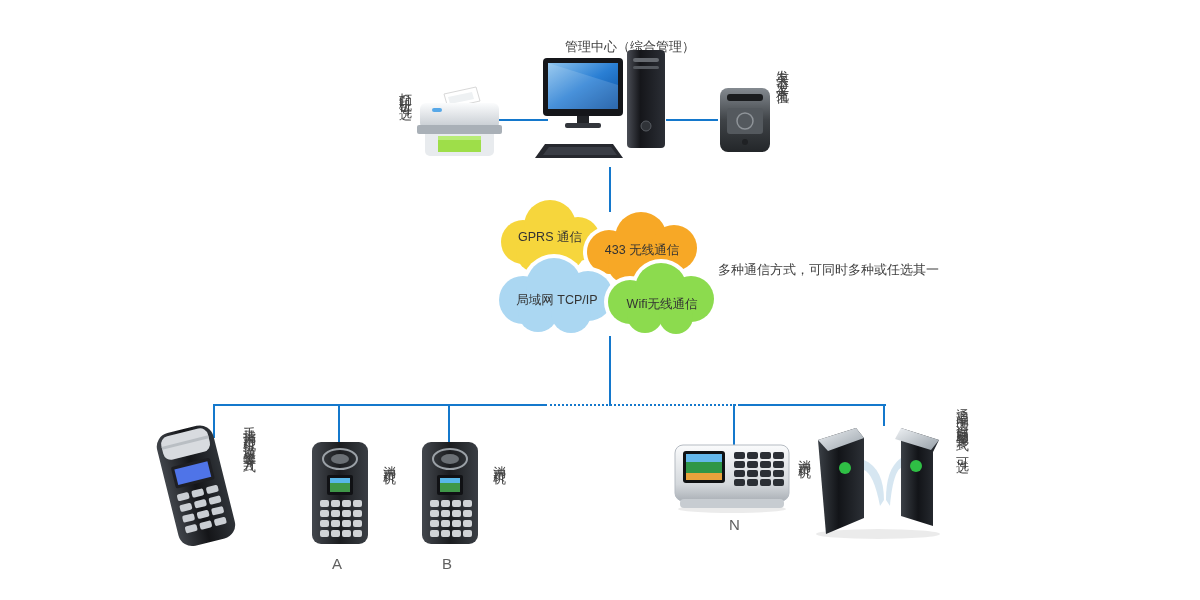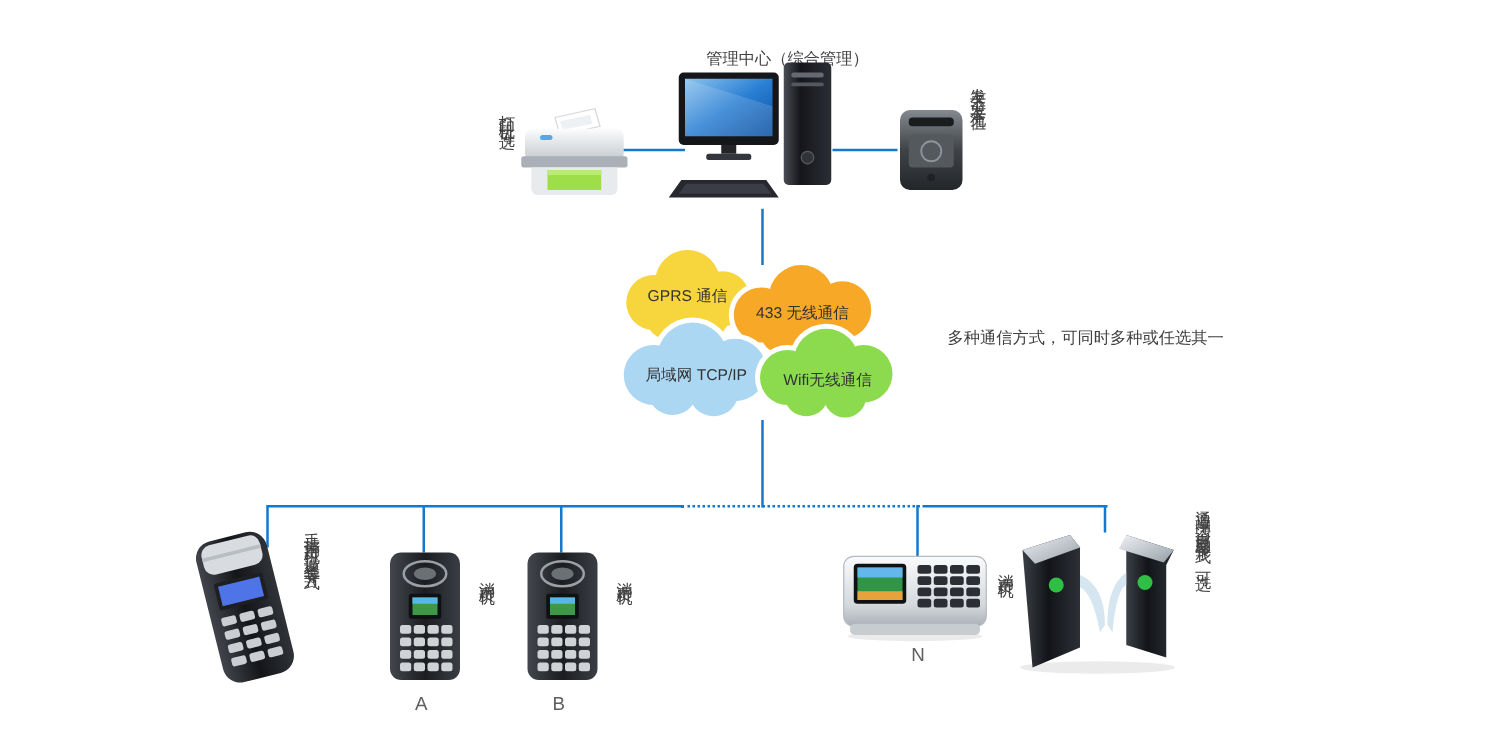--- a/index.html
+++ b/index.html
@@ -285,21 +285,21 @@
         <circle cx="213" cy="107" r="23"></circle>
         <circle cx="167" cy="123" r="18"></circle>
         <circle cx="198" cy="125" r="17"></circle>
     </g>
 
     <text x="72" y="49" text-anchor="middle" font-size="12.5" fill="#333">GPRS 通信</text>
     <text x="164" y="62" text-anchor="middle" font-size="12.5" fill="#333">433 无线通信</text>
     <text x="79" y="112" text-anchor="middle" font-size="12.5" fill="#333">局域网 TCP/IP</text>
     <text x="184" y="116" text-anchor="middle" font-size="12.5" fill="#333">Wifi无线通信</text>
   </svg>
-  <div class="hlabel" style="left:758px; top:261px;text-align:right;">多种通信方式，可同时多种或任选其一</div>
+  <div class="hlabel" style="left:718px; top:261px;text-align:right;">多种通信方式，可同时多种或任选其一</div>
 
   <svg class="dev" style="left:145px; top:424px;" width="100" height="125">
       <use href="#sym-handheld"></use>
     </svg>
   <div class="vlabel" style="left:243px; top:416px;">手持消费机（适送餐等方式）</div>
 
   <svg class="dev" style="left:306px; top:438px;" width="68" height="110">
       <use href="#sym-wallpos"></use>
     </svg>
   <div class="vlabel" style="left:383px; top:455px;">消费机</div>

